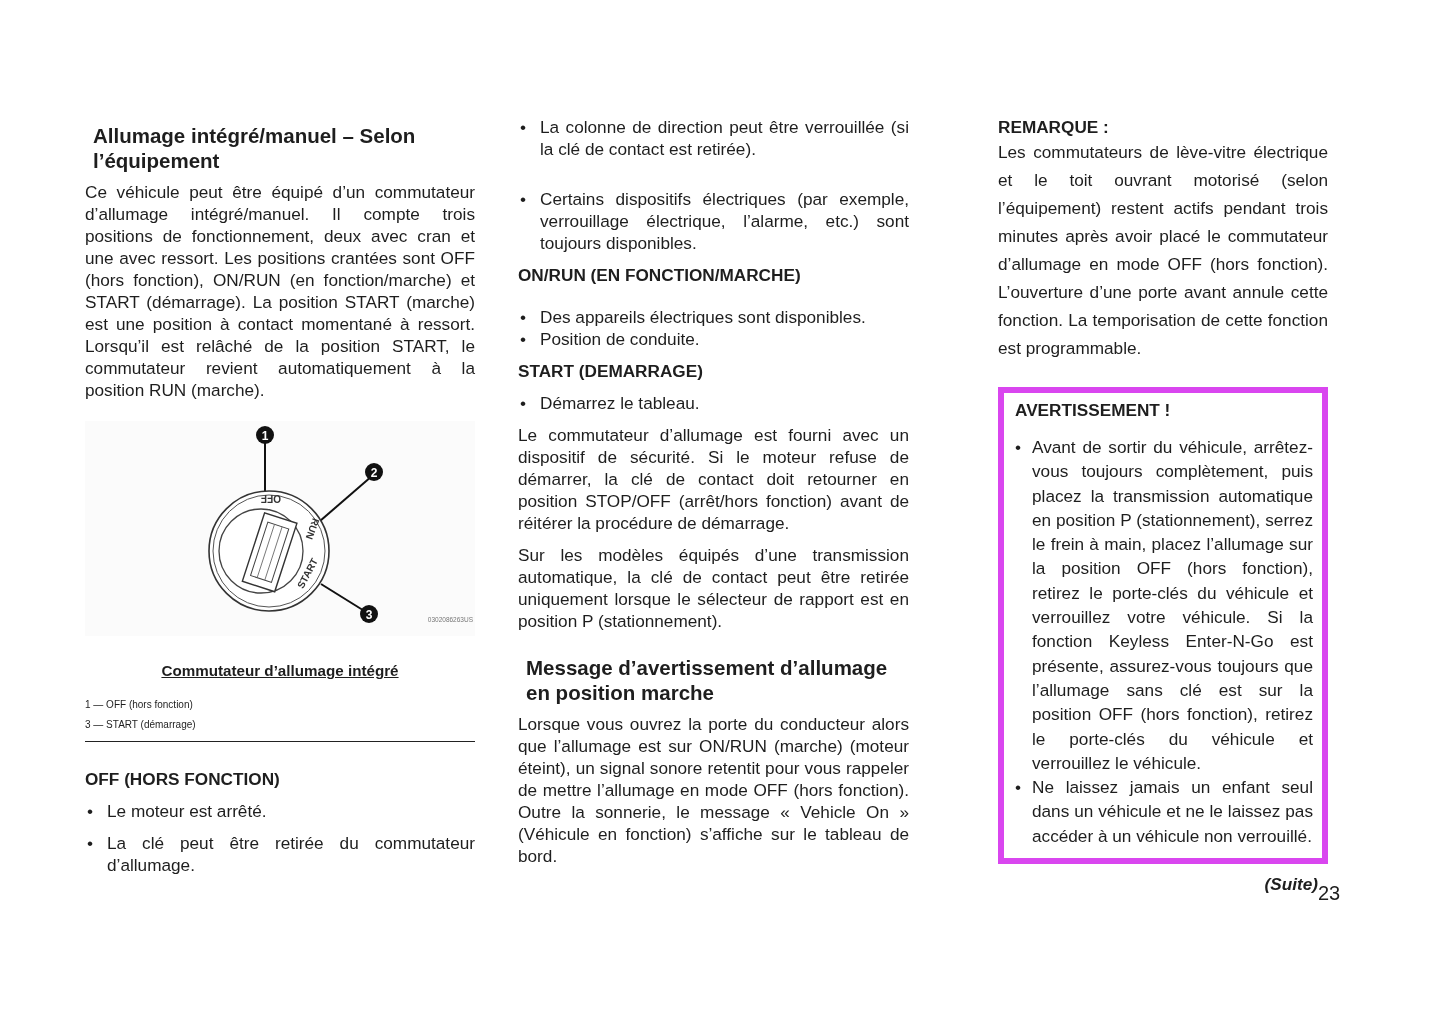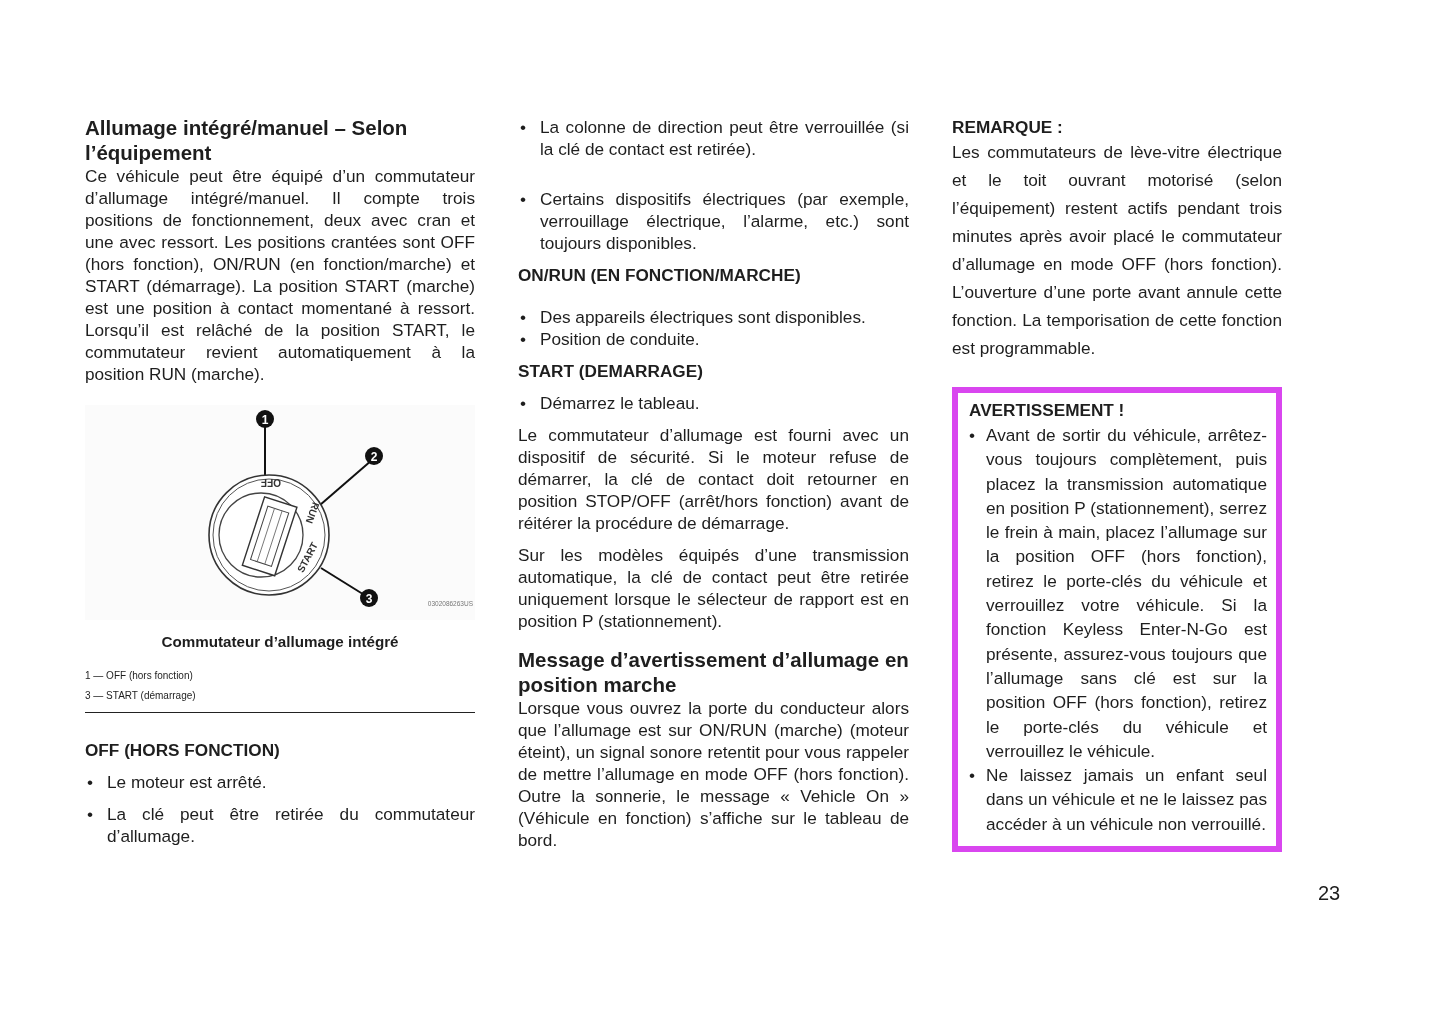--- a/index.html
+++ b/index.html
@@ -3,31 +3,31 @@
 <meta charset="utf-8">
 <style>
   html, body { margin: 0; padding: 0; background: #ffffff; }
   body {
     width: 1445px; height: 1026px; position: relative; overflow: hidden;
     font-family: "Liberation Sans", sans-serif; color: #1e1e1e;
   }
   .col { position: absolute; top: 116px; font-size: 17.2px; line-height: 22px; }
   .col1 { left: 85px; width: 390px; }
   .col2 { left: 518px; width: 391px; }
-  .col3 { left: 952px; width: 330px; }
-  .h2 { font-weight: bold; font-size: 20.5px; line-height: 24.5px; margin: 0; }
+  .col3 { left: 998px; width: 330px; }
+  .h2 { font-weight: bold; font-size: 20.5px; line-height: 24.5px; margin: 8px; }
   .h3 { font-weight: bold; font-size: 17.2px; line-height: 22px; margin: 0; }
   p { margin: 0; text-align: justify; }
   .just-last { text-align-last: left; }
   ul { list-style: none; margin: 0; padding: 0; }
   ul li { position: relative; padding-left: 22px; text-align: justify; }
   ul li::before { content: "\2022"; position: absolute; left: 2px; top: 0; }
   .gap-s { height: 10px; }
   .figure { position: relative; width: 390px; height: 215px; margin-top: 20px; }
-  .caption { font-weight: bold; font-size: 15.2px; text-align: center; margin-top: 12px; line-height: 20px; }
+  .caption { font-weight: bold; font-size: 15.2px; text-align: center; margin-top: 25px; line-height: 20px; text-decoration: underline; }
   .legend { font-size: 10px; line-height: 20px; margin-top: 14px; }
   .rule { border-top: 1.3px solid #222; margin-top: 6px; }
   .warnbox { border: 6px solid #d946ef; padding: 6px 9px 10px 11px; margin-top: 25px; }
   .warnbox ul li { padding-left: 17px; }
   .warnbox ul li::before { left: 0px; }
   .suite { text-align: right; font-weight: bold; font-style: italic; margin-top: 9px; padding-right: 10px; }
   .pagenum { position: absolute; left: 1318px; top: 882px; font-size: 20px; }
 </style>
 </head>
 <body>
@@ -117,20 +117,21 @@
   <h2 class="h2">Message d’avertissement d’allumage en position marche</h2>
   <p class="just-last">Lorsque vous ouvrez la porte du conducteur alors que l’allumage est sur ON/RUN (marche) (moteur éteint), un signal sonore retentit pour vous rappeler de mettre l’allumage en mode OFF (hors fonction). Outre la sonnerie, le message « Vehicle On » (Véhicule en fonction) s’affiche sur le tableau de bord.</p>
 </div>
 
 <div class="col col3">
   <div class="h3">REMARQUE :</div>
   <p class="just-last" style="line-height:28px">Les commutateurs de lève-vitre électrique et le toit ouvrant motorisé (selon l’équipement) restent actifs pendant trois minutes après avoir placé le commutateur d’allumage en mode OFF (hors fonction). L’ouverture d’une porte avant annule cette fonction. La temporisation de cette fonction est programmable.</p>
 
   <div class="warnbox">
     <div class="h3">AVERTISSEMENT !</div>
-    <ul style="margin-top:2px">
+    <ul style="margin-top:14px">
       <li class="just-last" style="line-height:24.3px">Avant de sortir du véhicule, arrêtez-vous toujours complètement, puis placez la transmission automatique en position P (stationnement), serrez le frein à main, placez l’allumage sur la position OFF (hors fonction), retirez le porte-clés du véhicule et verrouillez votre véhicule. Si la fonction Keyless Enter-N-Go est présente, assurez-vous toujours que l’allumage sans clé est sur la position OFF (hors fonction), retirez le porte-clés du véhicule et verrouillez le véhicule.</li>
       <li class="just-last" style="line-height:24.3px">Ne laissez jamais un enfant seul dans un véhicule et ne le laissez pas accéder à un véhicule non verrouillé.</li>
     </ul>
   </div>
+  <div class="suite">(Suite)</div>
 </div>
 
 <div class="pagenum">23</div>
 
 </body></html>

